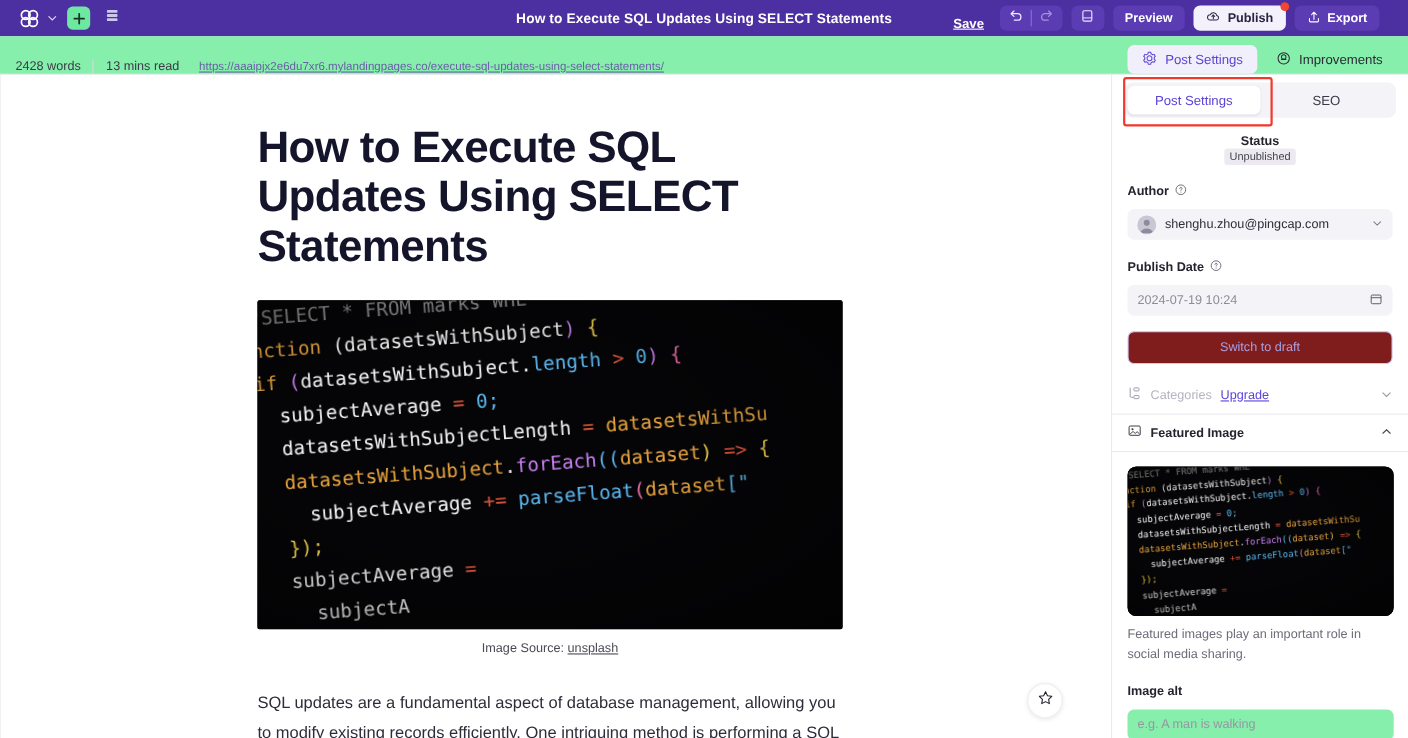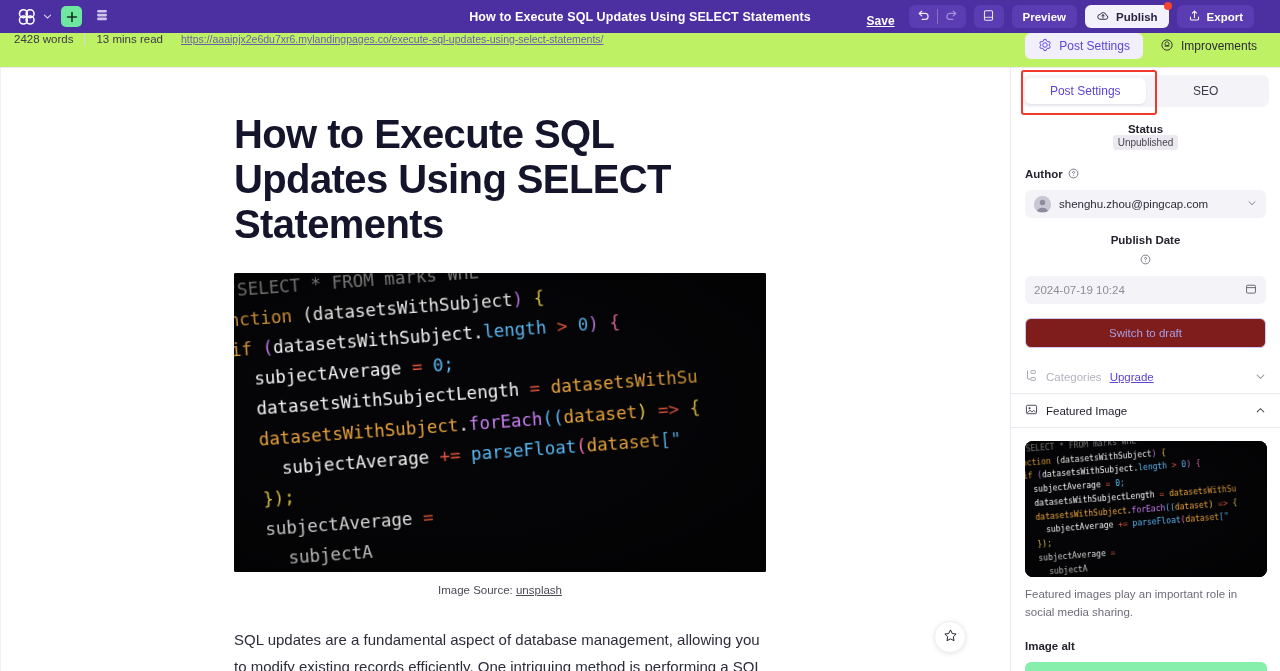--- a/index.html
+++ b/index.html
@@ -72,22 +72,22 @@
   .pill.light { background: #f3f1fb; color: #2b2340; }
   .notif-dot {
     position: absolute; top: -3px; right: -3px;
     width: 8px; height: 8px; border-radius: 50%;
     background: #f2452f;
   }
 
   
   .metabar {
     position: absolute; top: 33px; left: 0; width: 1280px; height: 35px;
-    background: #bef264;
-    display: flex; align-items: flex-start; padding-left: 14px;
+    background: #86efac;
+    display: flex; align-items: flex-end; padding-left: 14px;
     border-bottom: 1px solid #eceaf0;
   }
   .meta-text { font-size: 11.5px; color: #3b3a45; }
   .meta-sep { width: 1px; height: 13px; background: #d9d7e0; margin: 0 11px; }
   .meta-url {
     font-size: 10.5px; color: #6b5fa8; text-decoration: underline;
     margin-left: 18px; cursor: pointer;
   }
   .meta-right {
     margin-left: auto; display: flex; align-items: center; padding-right: 10px; gap: 4px;
@@ -182,21 +182,21 @@
     display: flex; align-items: center; justify-content: center;
     font-size: 11.5px; color: #a89ee0; cursor: pointer; background:#7f1d1d;
   }
   .accordion-row {
     height: 33px; display: flex; align-items: center; gap: 8px;
     padding: 0 14px; cursor: pointer;
   }
   .sect-div { height: 1px; background: #eceaf0; }
   .muted { color: #b5b3bf; font-size: 11.5px; }
   .upgrade { color: #5b44d6; font-size: 11.5px; text-decoration: underline; font-weight: 500; cursor:pointer;}
-  .sect-title { font-size: 11.5px; font-weight: 400; color: #24232e; text-align: right; }
+  .sect-title { font-size: 11.5px; font-weight: 700; color: #24232e; text-align: right; }
   .thumb {
     margin: 13px 14px 0 14px; width: 242px; height: 136px;
     border-radius: 8px; overflow: hidden; background: #000; position: relative;
     cursor: pointer;
   }
   .help-text {
     margin: 9px 14px 0 14px; width: 242px;
     font-size: 11.5px; line-height: 1.55; color: #6e6c7a;
   }
   .alt-input {
@@ -430,21 +430,21 @@
           </svg>
       </span>
       <span>shenghu.zhou@pingcap.com</span>
       <span style="margin-left:auto;">
         <svg width="10" height="10" viewBox="0 0 12 12">
             <path d="M2.4 4.5L6 8l3.6-3.5" fill="none" stroke="#7d7b89" stroke-width="1.15" stroke-linecap="round"></path>
           </svg>
       </span>
     </div>
 
-    <div style="display:flex; align-items:center; gap:5px; margin-top:16px;flex-direction:column;">
+    <div style="display:flex; align-items:center; gap:5px; margin-top:16px;">
       <span class="lbl">Publish Date</span>
       <span>
         <svg width="11" height="11" viewBox="0 0 14 14">
             <circle cx="7" cy="7" r="5.6" fill="none" stroke="#5d5c68" stroke-width="1"></circle>
             <path d="M5.7 5.6c0-.8.6-1.3 1.35-1.3.75 0 1.3.5 1.3 1.2 0 1-1.25 1-1.25 2" fill="none" stroke="#5d5c68" stroke-width="1" stroke-linecap="round"></path>
             <circle cx="7.05" cy="9.6" r=".6" fill="#5d5c68"></circle>
           </svg>
       </span>
     </div>
 

